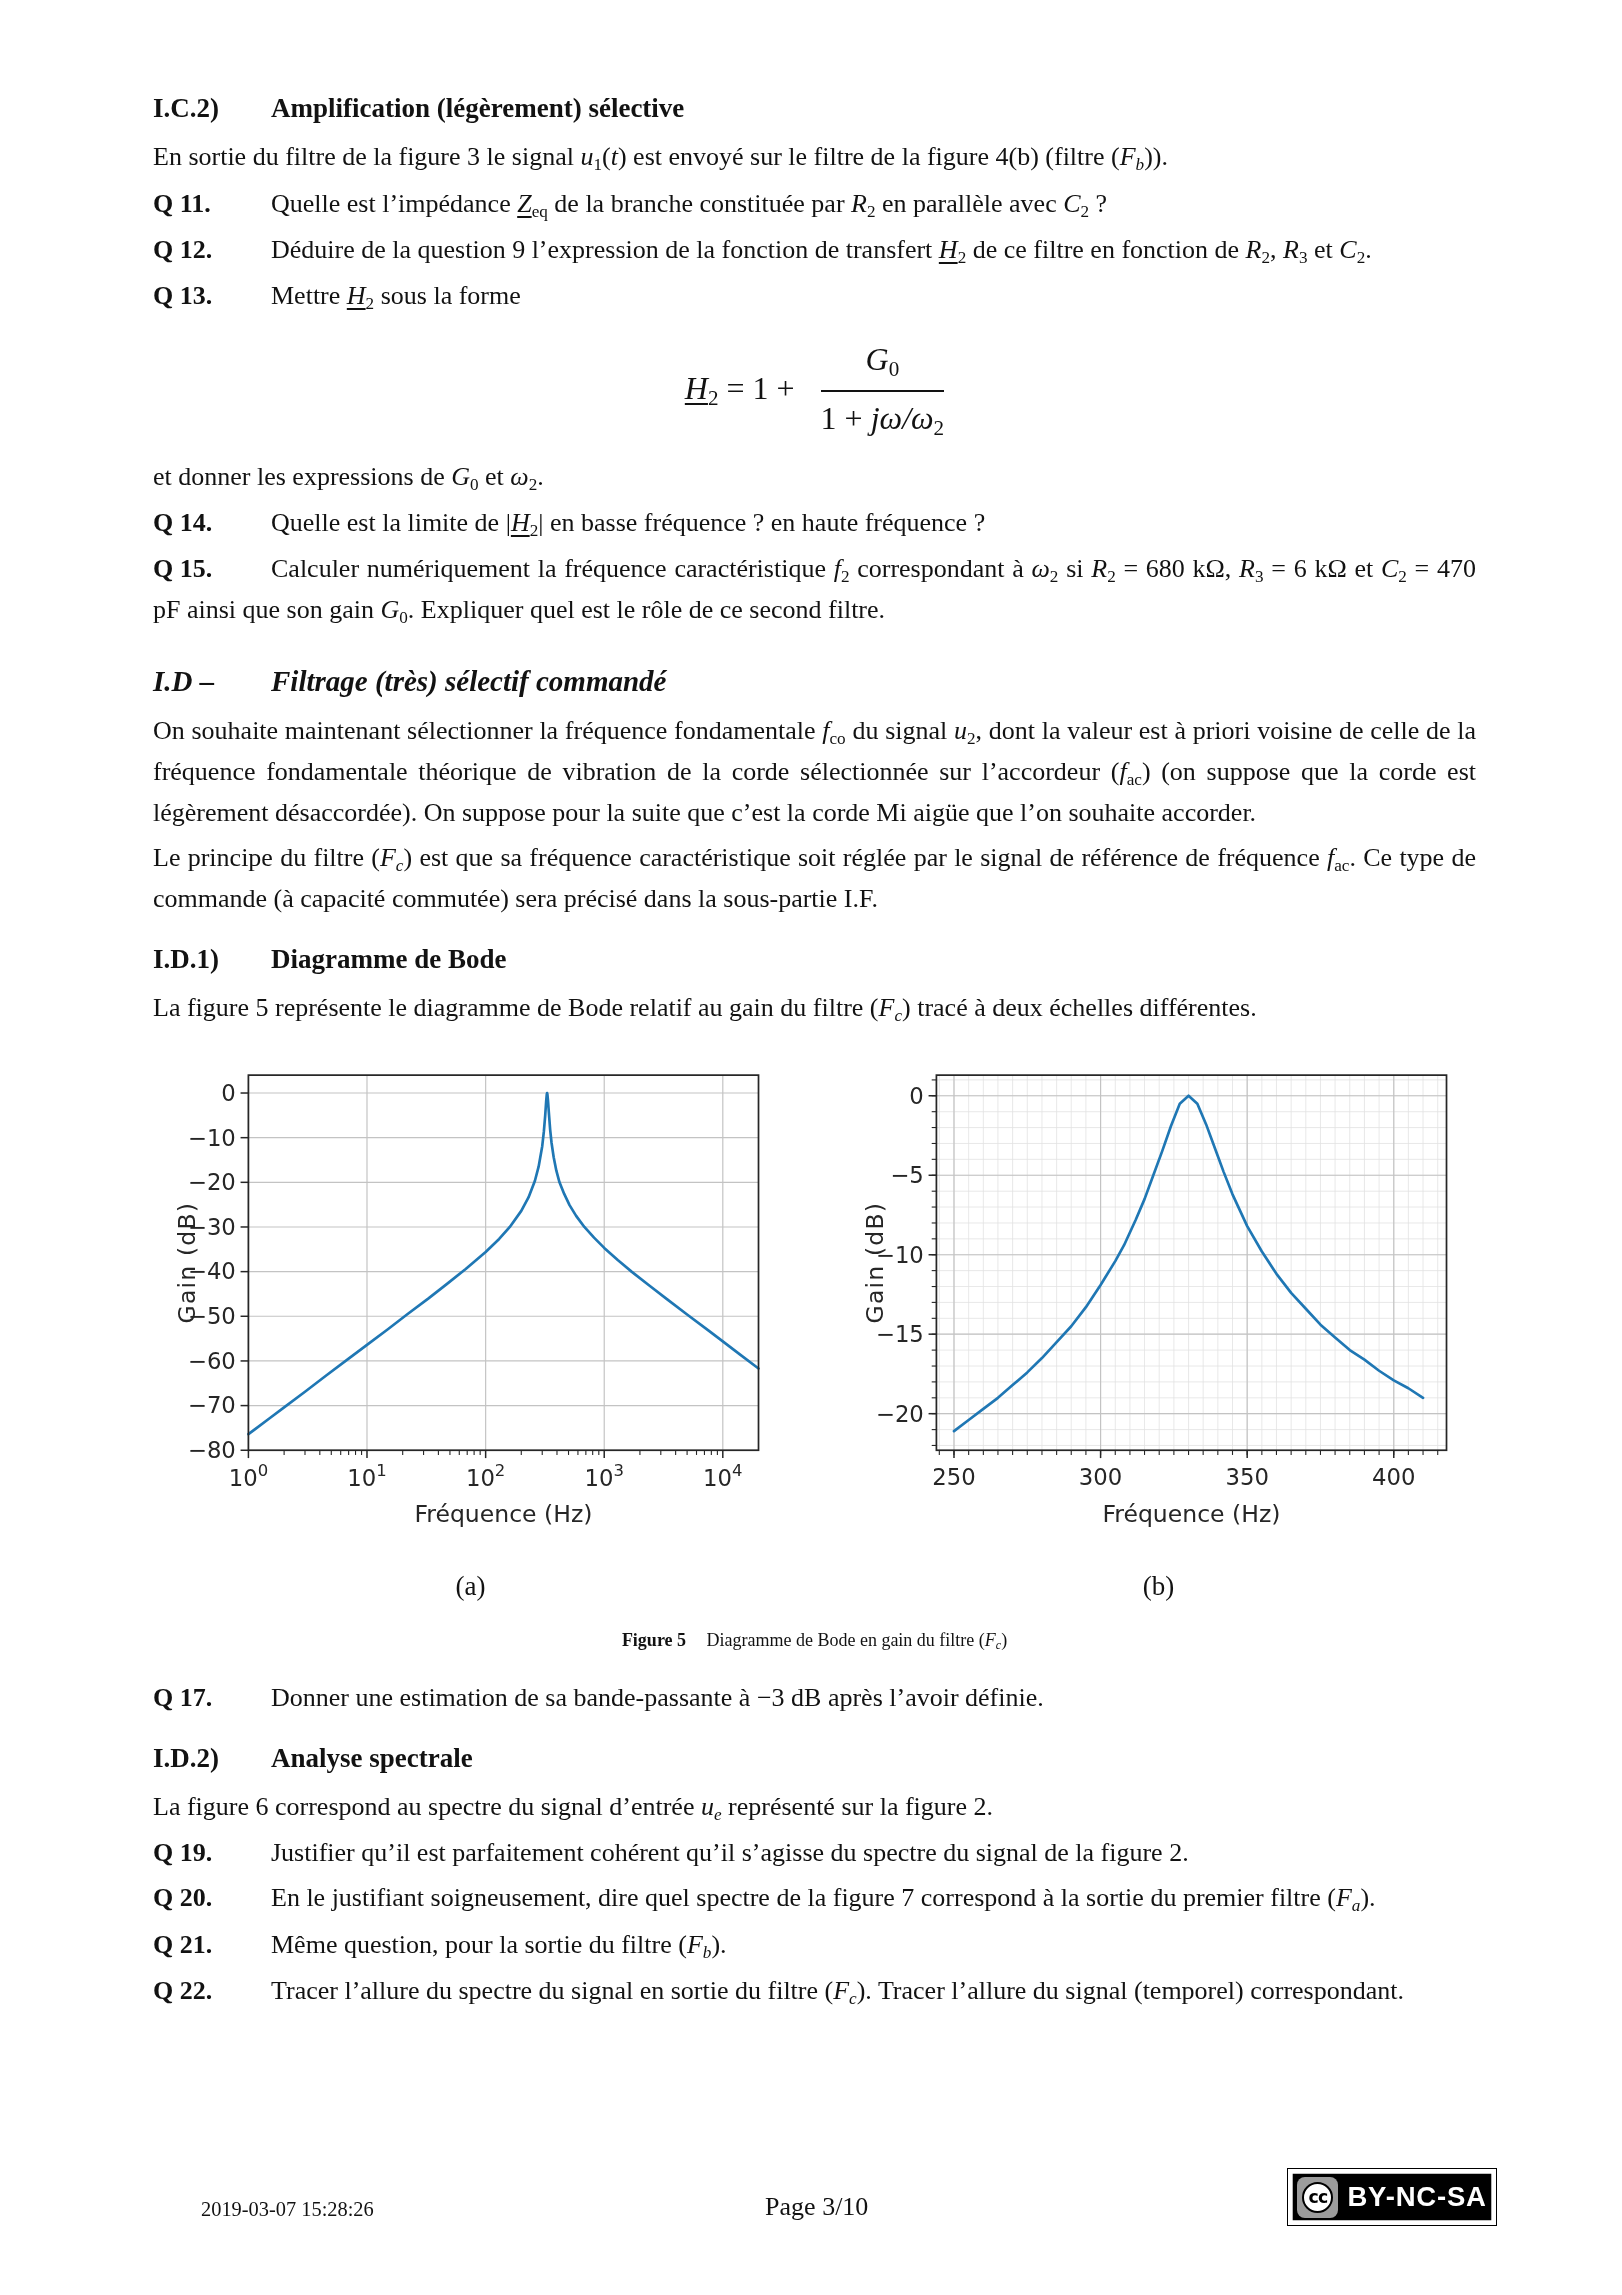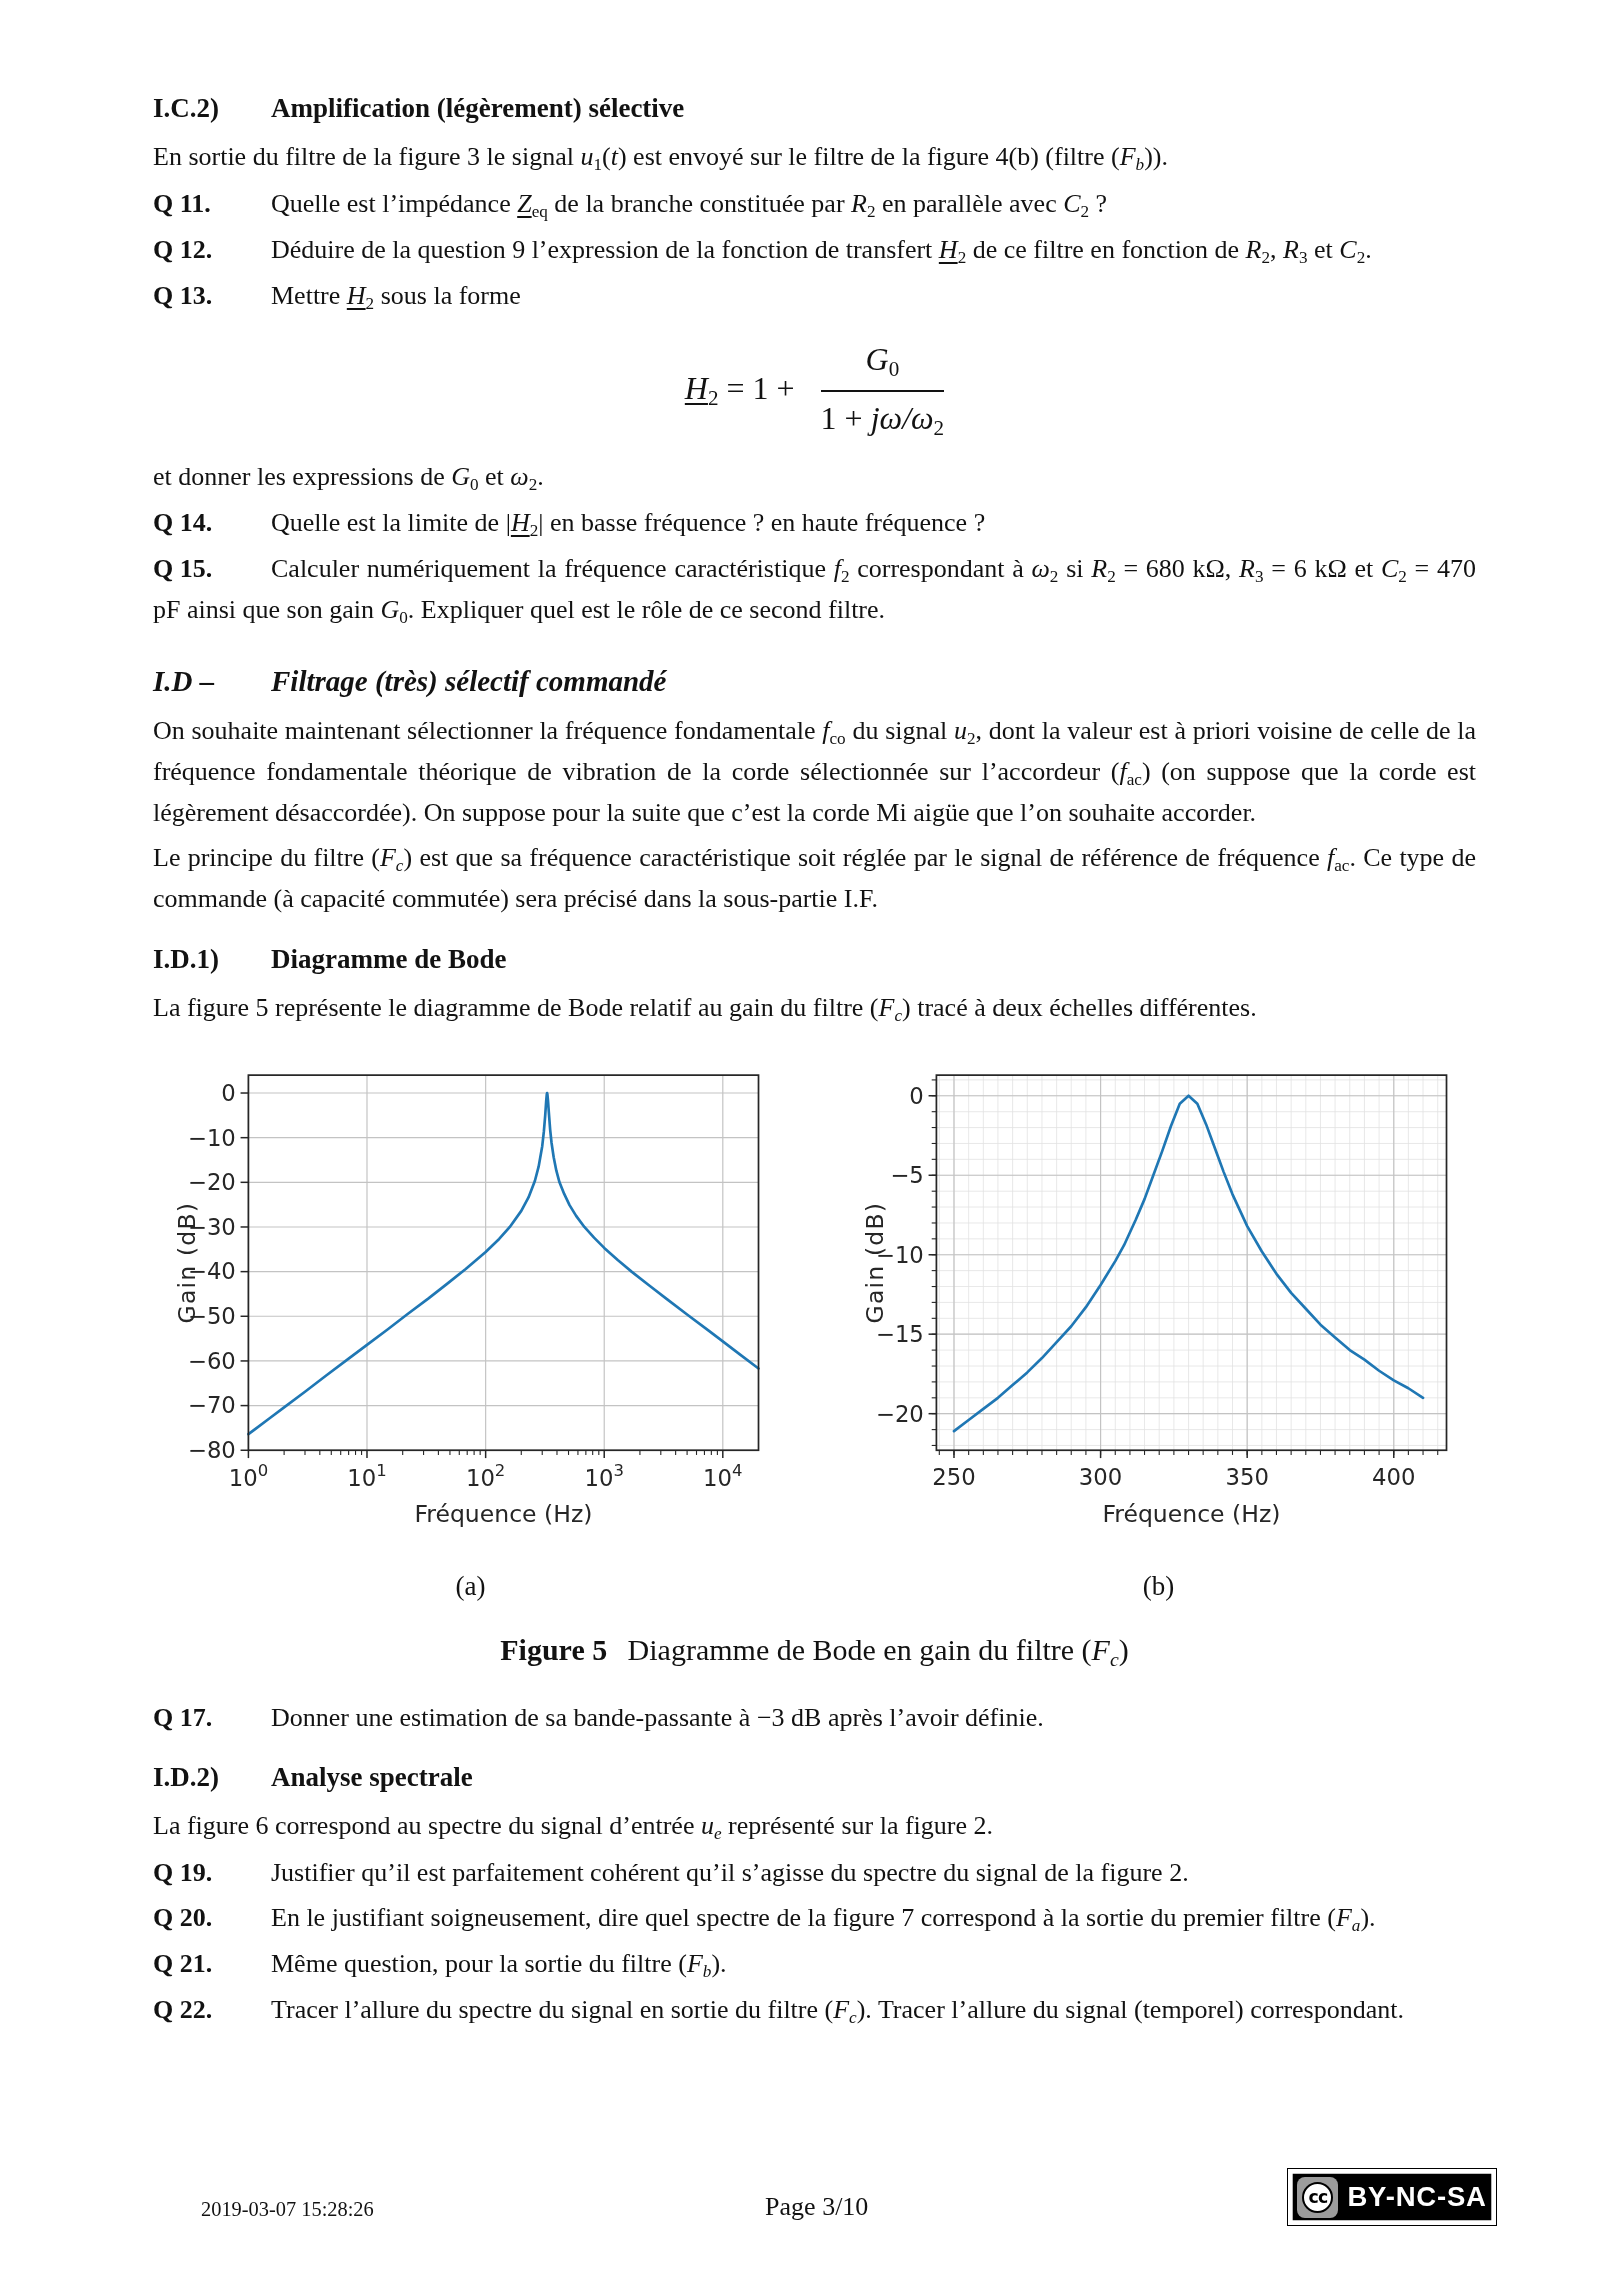--- a/index.html
+++ b/index.html
@@ -17,21 +17,21 @@
   
   .equation{display:flex;justify-content:center;align-items:center;font-size:32px;margin:17.3px 0 12.6px;}
   .frac{display:inline-block;text-align:center;margin-left:26px;vertical-align:middle;}
   .frac .num{display:block;padding:0 14px 5.5px;border-bottom:2.4px solid #121212;}
   .frac .den{display:block;padding-top:2px;}
   
   .figure{margin-top:33px;}
   .charts{display:flex;justify-content:center;gap:93px;}
   .chart-block{text-align:center;}
   .subcap{font-size:27px;margin-top:19px;}
-  .figcap{text-align:center;margin:20.4px 0 23.6px;font-size:30px;}
+  .figcap{text-align:center;margin:20.4px 0 23.6px;font-size:18px;}
   .figcap .figlabel{font-weight:bold;margin-right:20.4px;}
   
   .footer{position:absolute;left:153px;top:2168px;width:1344px;height:71px;}
   .timestamp{position:absolute;left:0;top:30px;font-size:20.4px;margin-left:48px;}
   .pagenum{position:absolute;left:50%;transform:translateX(-58%);top:23.6px;font-size:26px;}
   .cc-badge{position:absolute;right:0;top:0;width:210px;height:58px;background:#000;
             box-sizing:border-box;border:1.6px solid #000;box-shadow:inset 0 0 0 4.7px #fff;
             display:flex;align-items:center;}
   .cc-inner{margin:0 0 0 9.4px;display:flex;align-items:center;gap:9px;}
   .cc-logo-wrap{width:41px;height:41px;background:#9c9c9c;border-radius:7.9px;

